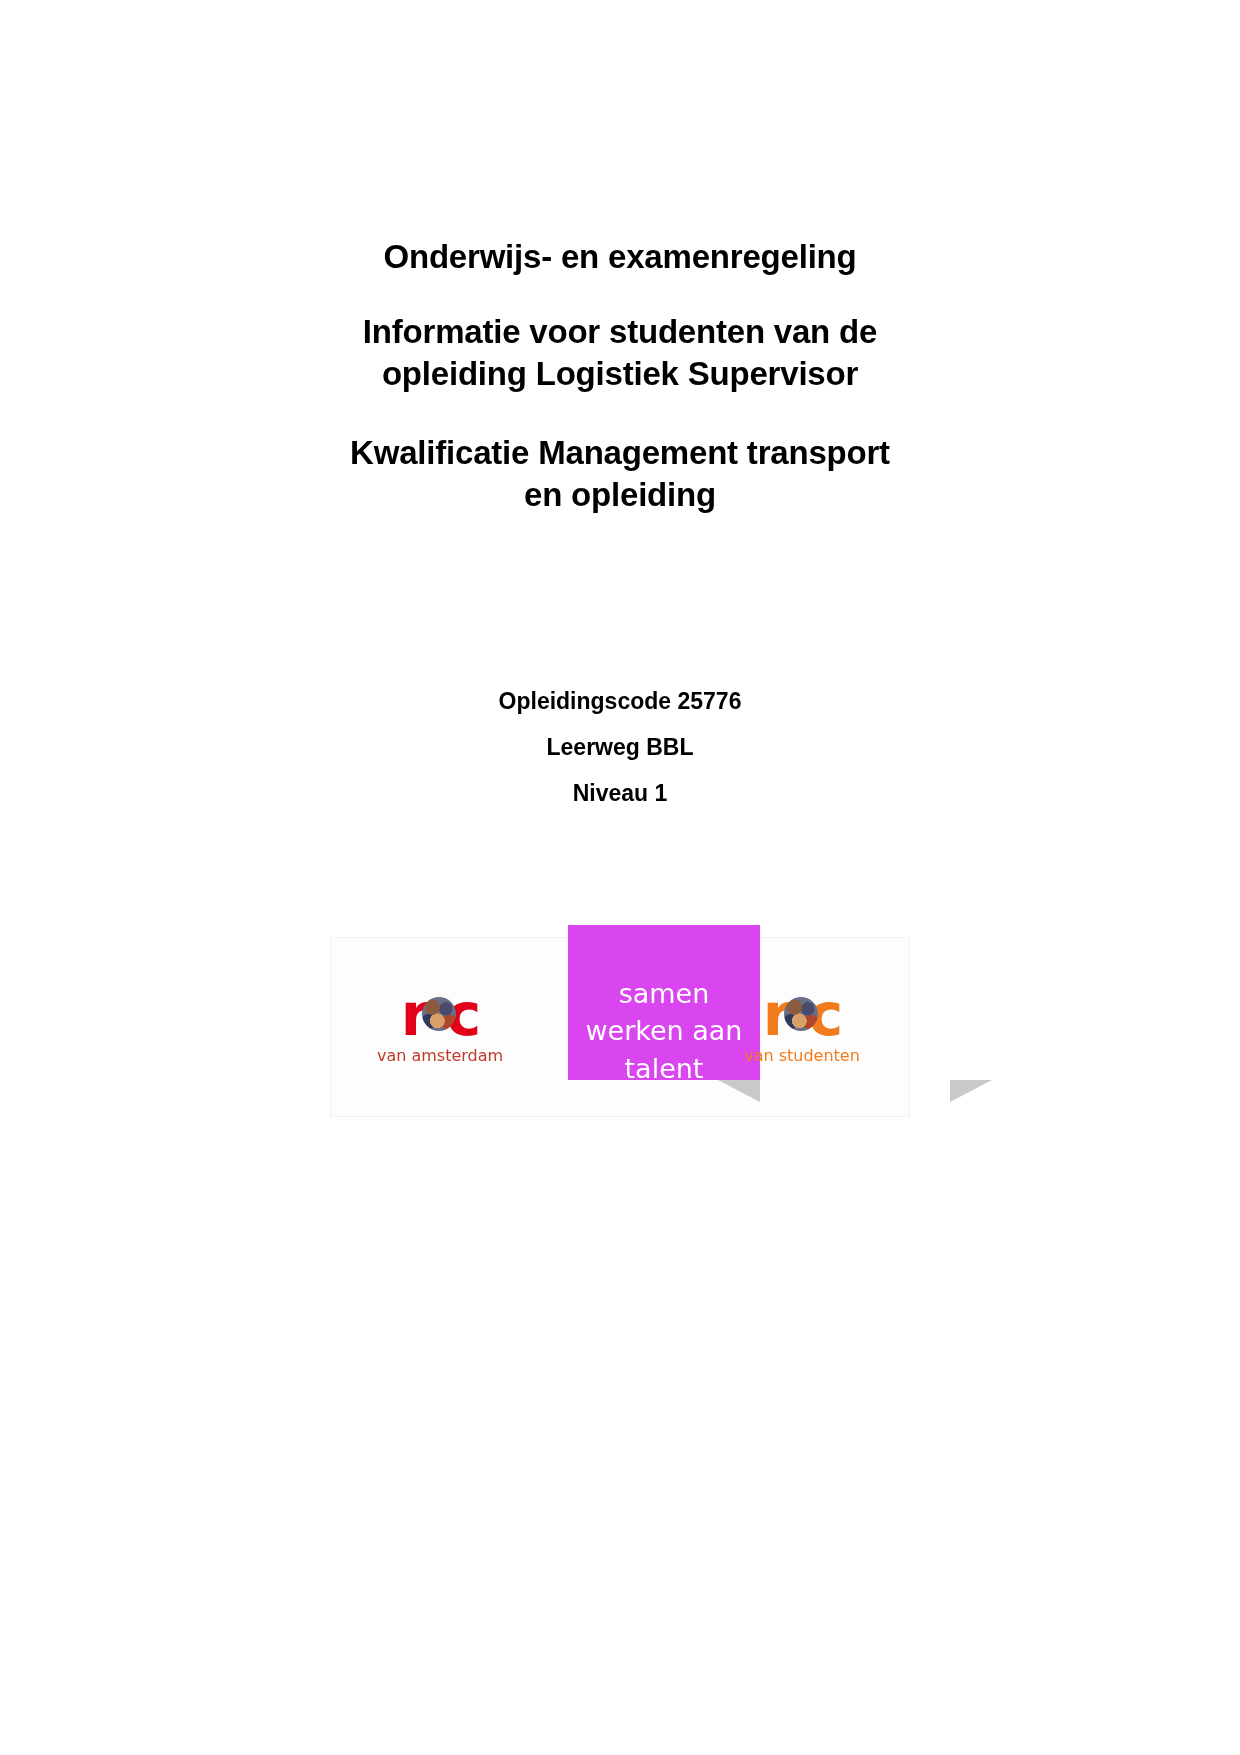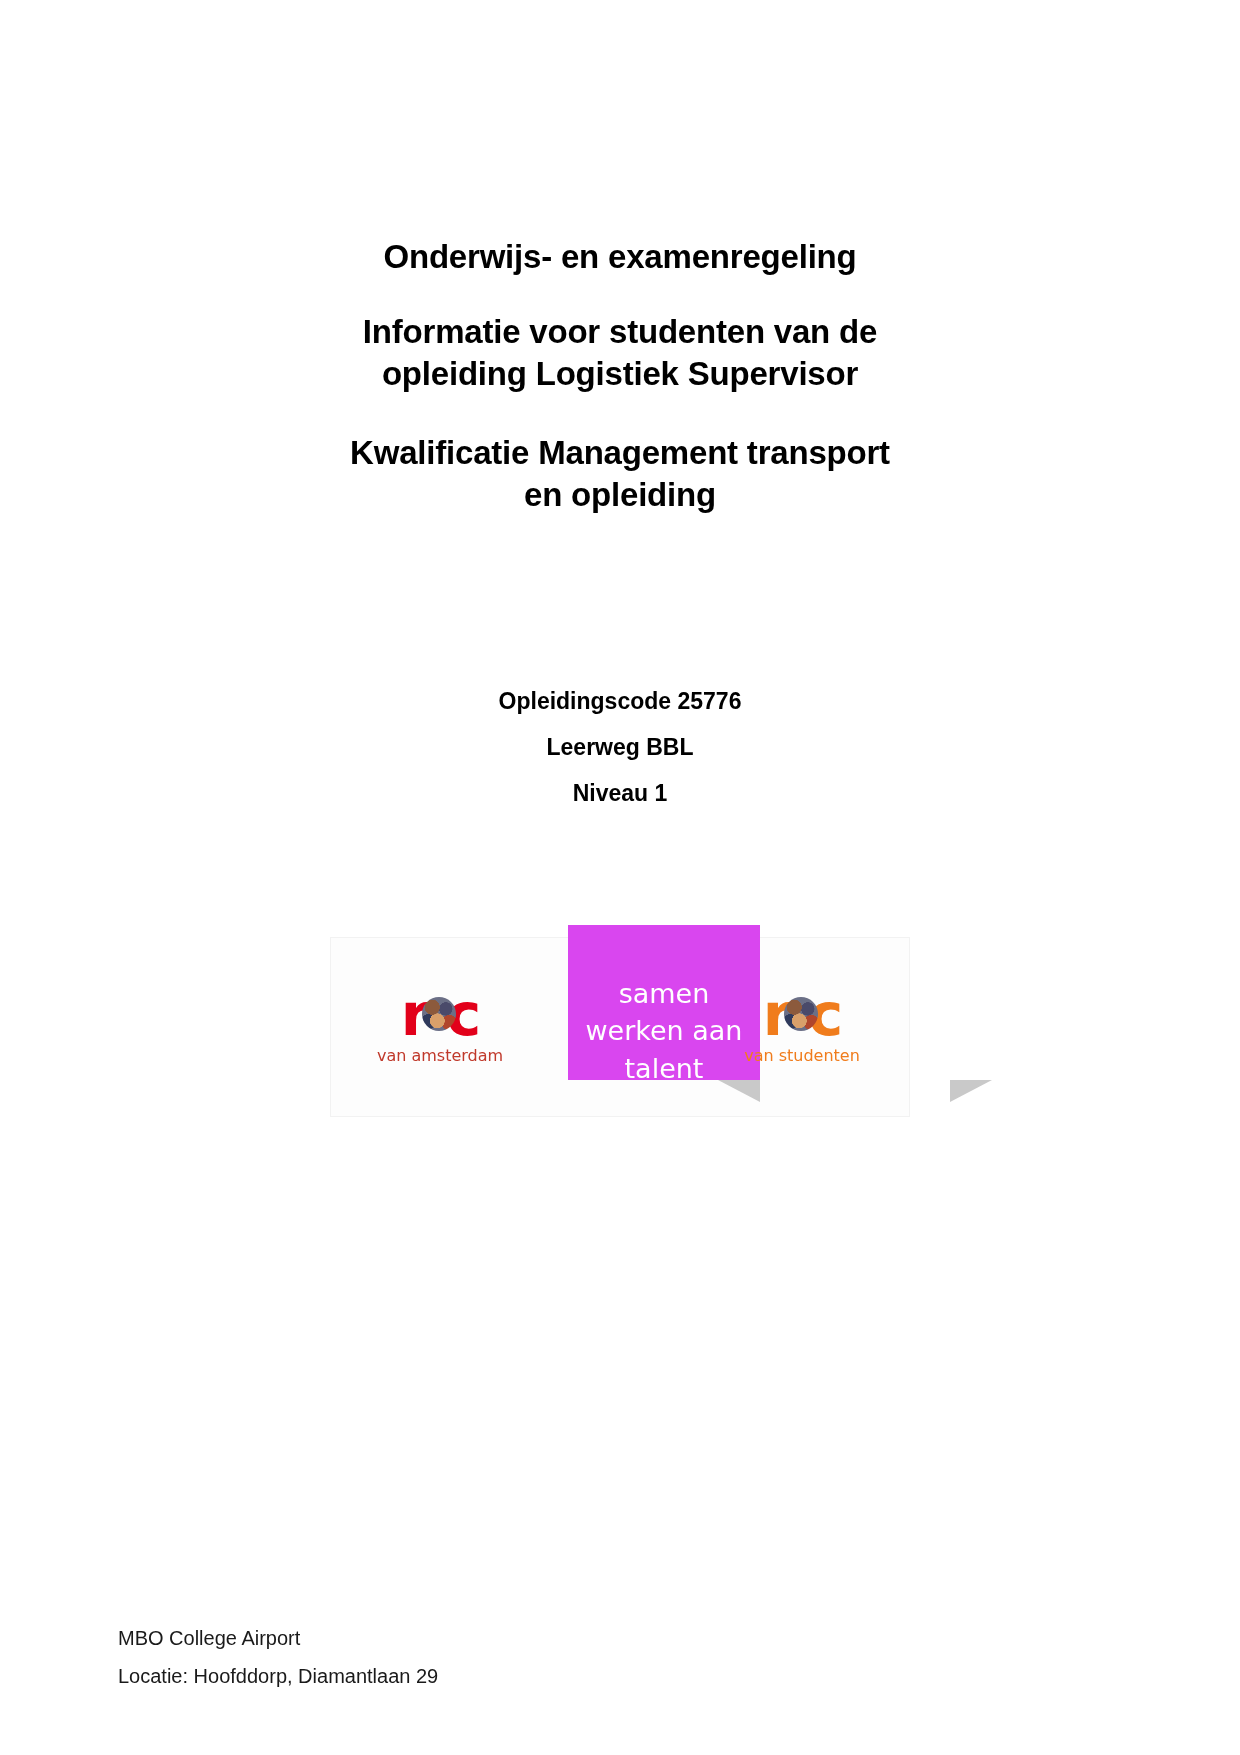--- a/index.html
+++ b/index.html
@@ -209,18 +209,14 @@
       <div class="flag-notch-r"></div>
     </div>
 
     <div class="roc-right">
       <div class="roc-mark orange">r c</div>
       <div class="roc-dot" style="left:calc(50% - 18px);"></div>
       <div class="roc-sub orange">van studenten</div>
     </div>
   </div>
 
-  <div class="footer">
-    <div class="footer-line">MBO College Airport</div>
-    <div class="footer-line">Locatie: Hoofddorp, Diamantlaan 29</div>
-  </div>
 
 </div>
 
 </body></html>

